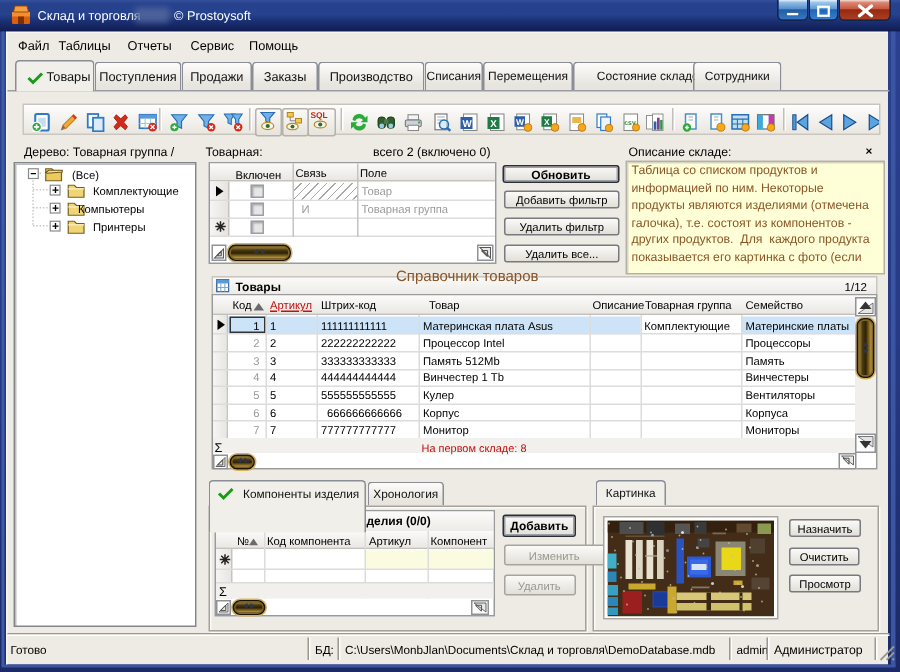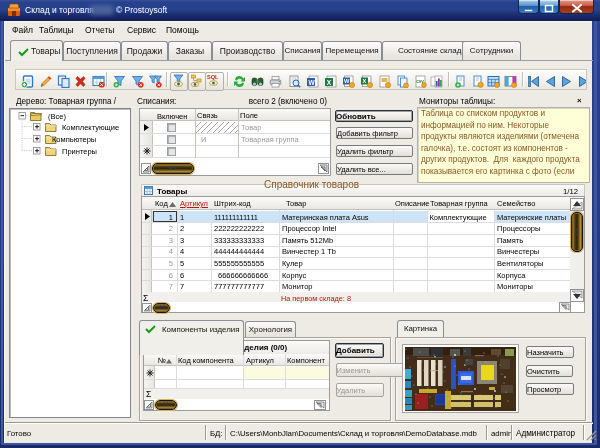--- a/index.html
+++ b/index.html
@@ -17,21 +17,21 @@
 .tab{position:absolute;top:41px;height:19px;border:1px solid #8a8d95;border-bottom:none;border-radius:3px 3px 0 0;background:linear-gradient(180deg,#fdfcfb, #e8e5df 80%);font-size:8.5px;color:#111;text-align:center}
 .tab.active{top:40px;height:21px;background:#f1efe9;z-index:3}
 .tabline{position:absolute;left:5px;top:60px;width:588px;height:1px;background:#9a9da5}
 .toolbar{position:absolute;left:15px;top:69px;width:572px;height:21px;background:linear-gradient(180deg,#fdfdfc,#eae7e1);border:1px solid #c9c6bf;box-shadow:inset 0 1px 0 #fff}
 .tsep{position:absolute;top:72px;width:1px;height:15px;background:#c2bfb8;box-shadow:1px 0 0 #fff}
 .ic{position:absolute;top:75px;width:13px;height:13px}
 .icf{position:absolute;top:72px;width:18px;height:19px;border:1px solid #b5b2aa;border-radius:2px;background:linear-gradient(180deg,#fbfaf8,#e6e3dc)}
 .lbl{position:absolute;font-size:7.8px;color:#000}
 .sunkbox{position:absolute;background:#fff;border:1px solid #82868c;box-shadow:inset 1px 1px 0 #b9bcc0}
 .gridbox{position:absolute;background:#fff;border:1px solid #999a9c}
-.btn{position:absolute;font-size:7.5px;color:#000;background:linear-gradient(180deg,#fbfaf8,#e2dfd8);border:1px solid #777a7e;border-radius:2px;text-align:left}
+.btn{position:absolute;font-size:7.5px;color:#000;background:linear-gradient(180deg,#fbfaf8,#e2dfd8);border:1px solid #777a7e;border-radius:2px;text-align:center}
 .btn.def{border:1px solid #2b2f33;box-shadow:inset 0 0 0 1px #9ba0a6;font-weight:bold;font-size:8px}
 .btn.dis{color:#9b9890;border-color:#a7a49d}
 .gold{position:absolute;border:1px solid #1c1404;border-radius:5px;background:linear-gradient(180deg,#c2a14e 0%,#4a3a10 30%,#2c2208 52%,#8a6a20 75%,#e2be66 100%);box-shadow:0 0 0 1px #d9b25c,inset 0 0 0 1px #7c6226}
 .gold:before{content:"";position:absolute;left:calc(50% - 6px);top:calc(50% - 2.5px);border:2.5px solid transparent;border-right:3.5px solid #2a3550}
 .gold:after{content:"";position:absolute;left:calc(50% + 1px);top:calc(50% - 2.5px);border:2.5px solid transparent;border-left:3.5px solid #2a3550}
 .goldv{position:absolute;border:1px solid #1c1404;border-radius:5px;background:linear-gradient(90deg,#c2a14e 0%,#4a3a10 30%,#2c2208 52%,#8a6a20 75%,#e2be66 100%);box-shadow:0 0 0 1px #d9b25c,inset 0 0 0 1px #7c6226}
 .goldv:before{content:"";position:absolute;top:calc(50% - 6px);left:calc(50% - 2.5px);border:2.5px solid transparent;border-bottom:3.5px solid #2a3550}
 .goldv:after{content:"";position:absolute;top:calc(50% + 1px);left:calc(50% - 2.5px);border:2.5px solid transparent;border-top:3.5px solid #2a3550}
 .sbtn{position:absolute;background:#fdfdfc;border:1px solid #8f9296}
 .sbtn svg{display:block}
@@ -294,21 +294,21 @@
   <path d="M35.5 38.5 h4 l1.5 1.5 h5 v6.5 h-10.5 z" fill="#f0d478" stroke="#77601a" stroke-width=".8"></path>
         <path d="M35.5 40.5 h10.5 v.8 h-10.5 z" fill="#faf0c0"></path>
  </g>
 </svg>
 <div class="gt" style="left:48px;top:111.5px">(Все)</div>
 <div class="gt" style="left:62px;top:123px">Комплектующие</div>
 <div class="gt" style="left:52px;top:135px">Компьютеры</div>
 <div class="gt" style="left:62px;top:147px">Принтеры</div>
 </div>
 
-<div class="lbl" style="left:137px;top:96.5px;font-size:8.2px">Списания:</div>
+<div class="lbl" style="left:137px;top:96.5px;font-size:8.2px">Товарная:</div>
 <div class="lbl" style="left:227px;top:96.5px;width:100px;text-align:right;font-size:8.2px">всего 2 (включено 0)</div>
 <div id="filtergrid">
 <div class="gridbox" style="left:139px;top:108px;width:192px;height:68px"></div>
 
 <div class="abs" style="left:140px;top:109px;width:190px;height:12px;background:linear-gradient(180deg,#fbfaf9,#e9e7e3);border-bottom:1px solid #c6c3bd"></div>
 <div class="gt" style="left:157px;top:112px">Включен</div>
 <div class="gt" style="left:197px;top:110.5px">Связь</div>
 <div class="gt" style="left:240px;top:110.5px">Поле</div>
 
 <div class="abs" style="left:140px;top:121px;width:13px;height:37px;background:linear-gradient(90deg,#f6f5f3,#e6e4e0);border-right:1px solid #c6c3bd"></div>
@@ -348,21 +348,21 @@
         <path d="M2 3 L6 3 M6 3 L6 7 M2 3 L6 7" stroke="#555" stroke-width=".8"></path>
       </svg>
     </div>
 </div>
 
 <div class="btn def" style="left:335px;top:110px;width:78px;height:12px;line-height:11px">Обновить</div>
 <div class="btn" style="left:336px;top:127px;width:77px;height:12px;line-height:11px">Добавить фильтр</div>
 <div class="btn" style="left:336px;top:145px;width:77px;height:12px;line-height:11px">Удалить фильтр</div>
 <div class="btn" style="left:336px;top:163px;width:77px;height:12px;line-height:11px">Удалить все...</div>
 
-<div class="lbl" style="left:419px;top:96.5px;font-size:8.2px">Мониторы таблицы:</div>
+<div class="lbl" style="left:419px;top:96.5px;font-size:8.2px">Описание складе:</div>
 <div class="lbl" style="left:577px;top:96px;font-weight:bold">×</div>
 <div class="abs" style="left:417px;top:107px;width:173px;height:76px;background:#ffffd7;border:1px solid #b3b0a8;box-shadow:inset 1px 1px 0 #d8d5c8"></div>
 <div class="abs" style="left:421px;top:108px;font-size:8.2px;line-height:11.6px;color:#8a5526;white-space:nowrap">Таблица со списком продуктов и<br>информацией по ним. Некоторые<br>продукты являются изделиями (отмечена<br>галочка), т.е. состоят из компонентов -<br>других продуктов.&nbsp; Для&nbsp; каждого продукта<br>показывается его картинка с фото (если</div>
 
 <div id="products">
 <div class="abs" style="left:141px;top:184px;width:444px;height:12.5px;background:linear-gradient(180deg,#fbfaf8,#edebe7);border:1px solid #c9c6c0"></div>
 
 <svg class="abs" style="left:144px;top:186px" width="9" height="9" viewBox="0 0 9 9">
       <rect x=".5" y=".5" width="8" height="8" fill="#fff" stroke="#3a6ea8" stroke-width="1"></rect>
       <rect x=".5" y=".5" width="8" height="2.5" fill="#5b9bd5"></rect>

